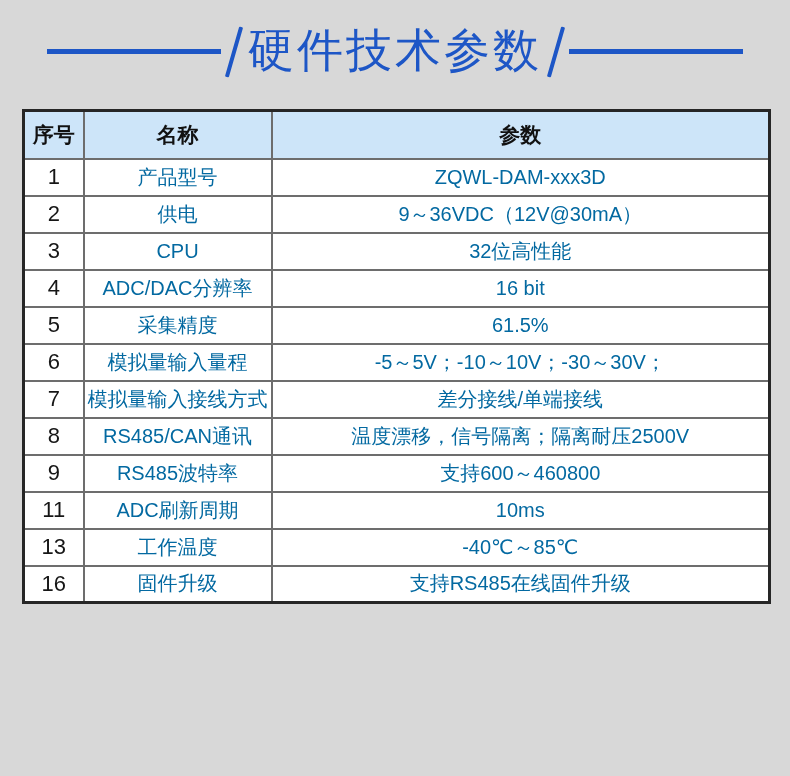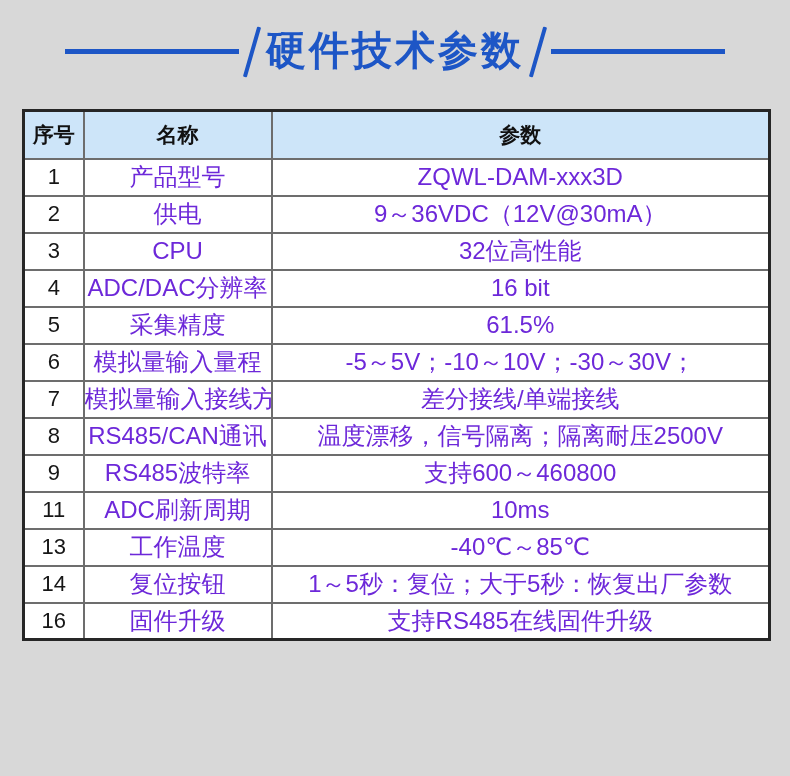--- a/index.html
+++ b/index.html
@@ -25,22 +25,22 @@
   .h-line.left  { margin-right: 11px; }
   .h-line.right { margin-left: 11px; }
   .slash {
     width: 4px;
     height: 52px;
     background: var(--accent, #1d56c6);
     transform: rotate(16deg);
     border-radius: 1px;
   }
   .title-text {
-    font-size: 40px;
-    font-weight: bold;
+    font-size: 46px;
+    font-weight: normal;
     color: var(--accent, #1d56c6);
     letter-spacing: 3px;
     margin: 0 12px;
     white-space: nowrap;
     line-height: 1;
     padding-bottom: 4px;
   }
   
   .spec-table {
     width: 746px;
@@ -58,22 +58,22 @@
     background: var(--header-bg, #cde5f9);
     height: 48px;
     font-size: 21px;
     font-weight: 700;
     color: #111111;
     border: 2px solid #6d6d6d;
     text-align: center;
   }
   .spec-table td {
     height: 37px;
-    font-size: 24px;
-    color: #6d28d9;
+    font-size: 20px;
+    color: #0369a1;
     border: 2px solid #6d6d6d;
     text-align: center;
     vertical-align: middle;
     white-space: nowrap;
     overflow: hidden;
   }
   .spec-table td.no-cell {
     font-size: 22px;
     color: #161616;
   }
@@ -152,23 +152,18 @@
         <td class="no-cell">11</td>
         <td>ADC刷新周期</td>
         <td>10ms</td>
       </tr>
       <tr>
         <td class="no-cell">13</td>
         <td>工作温度</td>
         <td>-40℃～85℃</td>
       </tr>
       <tr>
-        <td class="no-cell">14</td>
-        <td>复位按钮</td>
-        <td>1～5秒：复位；大于5秒：恢复出厂参数</td>
-      </tr>
-      <tr>
         <td class="no-cell">16</td>
         <td>固件升级</td>
         <td>支持RS485在线固件升级</td>
       </tr>
     </tbody>
 </table>
 
 </body></html>

